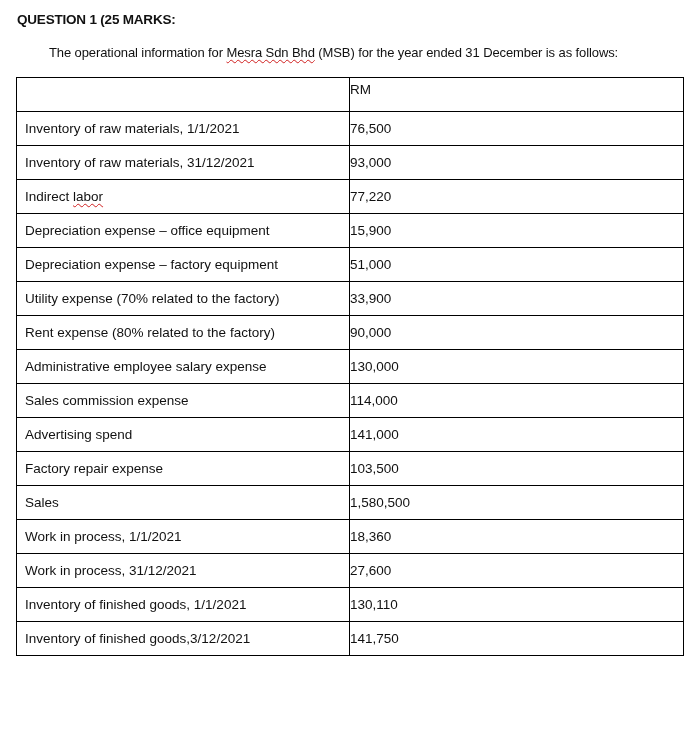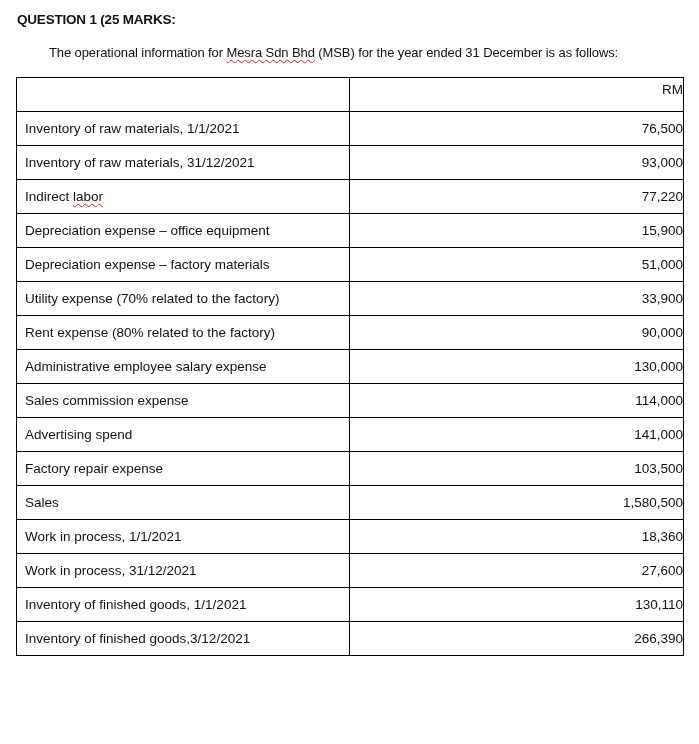--- a/index.html
+++ b/index.html
@@ -4,21 +4,21 @@
 <style>
   html, body { margin: 0; padding: 0; background: #ffffff; }
   body { width: 699px; height: 744px; position: relative; overflow: hidden;
          font-family: "Liberation Sans", "DejaVu Sans", sans-serif; color: #111; }
   .title { position: absolute; left: 17px; top: 12px; font-size: 13.5px; font-weight: bold; letter-spacing: -0.2px; }
   .intro { position: absolute; left: 17px; top: 45px; font-size: 13px; letter-spacing: -0.1px; white-space: nowrap; margin-left: 32px; }
   .squiggle { text-decoration: underline wavy #d02020; text-decoration-thickness: 1px; text-underline-offset: 2px; }
   table { position: absolute; left: 16px; top: 77px; border-collapse: collapse; }
   td { border: 1.3px solid #000; height: 33px; padding: 0; vertical-align: top; font-size: 13.5px; }
   td.label { width: 324px; padding-left: 8px; padding-top: 9px; height: 24px; }
-  td.val { width: 333px; text-align: right; padding-top: 9px; height: 24px; }
+  td.val { width: 333px; text-align: left; padding-top: 9px; height: 24px; }
   tr.head td { height: 33px; padding-top: 4px; height: 29px; }
 </style>
 </head>
 <body>
 
 <div class="title">QUESTION 1 (25 MARKS:</div>
 <div class="intro"><span>The operational information for </span><span class="squiggle">Mesra Sdn Bhd</span><span> (MSB) for the year ended 31 December is as follows:</span></div>
 
 <table>
   <tbody id="tbody">
@@ -36,21 +36,21 @@
       </tr>
       <tr>
         <td class="label"><span>Indirect </span><span class="squiggle">labor</span></td>
         <td class="val">77,220</td>
       </tr>
       <tr>
         <td class="label">Depreciation expense – office equipment</td>
         <td class="val">15,900</td>
       </tr>
       <tr>
-        <td class="label">Depreciation expense – factory materials</td>
+        <td class="label">Depreciation expense – factory equipment</td>
         <td class="val">51,000</td>
       </tr>
       <tr>
         <td class="label">Utility expense (70% related to the factory)</td>
         <td class="val">33,900</td>
       </tr>
       <tr>
         <td class="label">Rent expense (80% related to the factory)</td>
         <td class="val">90,000</td>
       </tr>
@@ -81,16 +81,16 @@
       <tr>
         <td class="label">Work in process, 31/12/2021</td>
         <td class="val">27,600</td>
       </tr>
       <tr>
         <td class="label">Inventory of finished goods, 1/1/2021</td>
         <td class="val">130,110</td>
       </tr>
       <tr>
         <td class="label">Inventory of finished goods,3/12/2021</td>
-        <td class="val">266,390</td>
+        <td class="val">141,750</td>
       </tr>
     </tbody>
 </table>
 
 </body></html>

